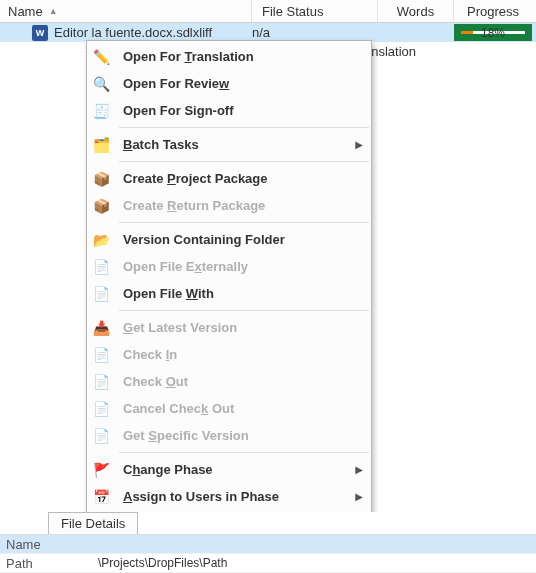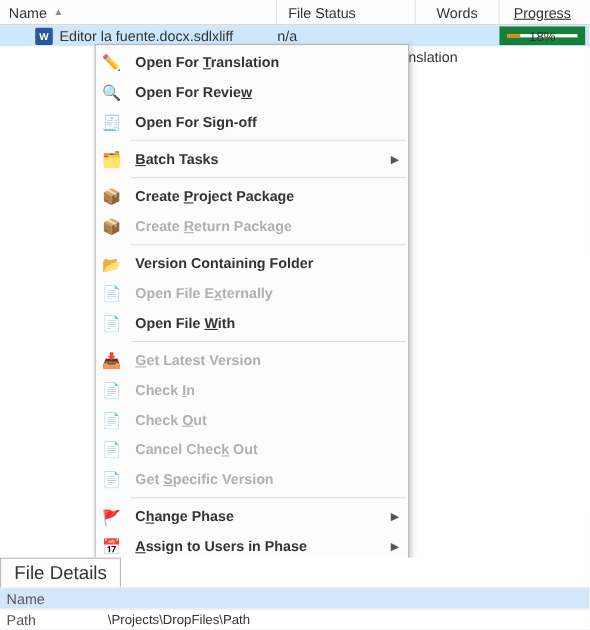--- a/index.html
+++ b/index.html
@@ -4,21 +4,21 @@
   <style>
     * { box-sizing: border-box; margin: 0; padding: 0; }
     body { font-family: "Segoe UI", Tahoma, sans-serif; font-size: 13px; color: #333; background: #fff; width: 536px; height: 573px; overflow: hidden; position: relative; }
 
     
     .header-row { display: flex; border-bottom: 1px solid #d0d0d0; background: #fdfdfd; height: 23px; align-items: stretch; }
     .header-cell { border-right: 1px solid #e4e4e4; padding: 3px 8px; font-size: 13px; color: #333; display: flex; align-items: center; }
     .col-name { width: 252px; gap: 6px; }
     .col-words { width: 76px; justify-content: center; }
     .col-status { width: 126px; padding-left: 10px; }
-    .col-progress { width: 78px; justify-content: center; border-right: none; text-decoration: underline; }
+    .col-progress { width: 78px; justify-content: center; border-right: none; }
     .sort-arrow { font-size: 9px; color: #888; }
 
     
     .file-row { display: flex; height: 19px; align-items: center; }
     .file-row.selected { background: #cfe7fb; }
     .file-name-cell { width: 252px; display: flex; align-items: center; padding-left: 32px; gap: 6px; overflow: hidden; white-space: nowrap; }
     .file-words-cell { width: 76px; text-align: left; padding-right: 10px; }
     .file-status-cell { width: 126px; padding-left: 10px; white-space: nowrap; margin-top: 38px; }
     .file-progress-cell { width: 78px; position: relative; border: 7px solid #15803d; background: #fff; height: 17px; display: flex; align-items: center; justify-content: center; }
     .progress-bar { position: absolute; left: 0; top: 0; bottom: 0; background: #f08000; width: 18%; }
@@ -35,21 +35,21 @@
     .menu-label u { text-decoration: underline; }
     .submenu-arrow { font-size: 10px; color: #555; position: absolute; right: 8px; }
     .menu-item.disabled .submenu-arrow { color: #c7c7c7; }
     .menu-sep { border: none; border-top: 1px solid #dedede; margin: 3px 2px 3px 32px; }
 
     
     .cursor { position: absolute; left: 90px; top: 38px; font-size: 18px; color: #000; transform: rotate(-15deg); pointer-events: none; }
 
     
     .bottom-panel { position: absolute; left: 0; bottom: 0; width: 536px; background: #fff; }
-    .details-tab { display: inline-block; border: 1px solid #bbb; border-bottom: none; padding: 3px 12px; font-size: 17px; background: #fdfdfd; }
+    .details-tab { display: inline-block; border: 1px solid #bbb; border-bottom: none; padding: 3px 12px; font-size: 13px; background: #fdfdfd; margin-left: 48px; }
     .details-grid { border-top: 1px solid #ddd; }
     .details-row { display: flex; align-items: center; height: 19px; border-bottom: 1px solid #f1f1f1; }
     .details-row.sel { background: #d3e7fa; }
     .details-label { width: 88px; padding-left: 6px; color: #555; font-size: 13px; }
     .details-value { flex: 1; padding-left: 10px; font-size: 12px; color: #333; white-space: nowrap; overflow: hidden; }
   </style>
 </head>
 <body>
 
 <div class="header-row">

